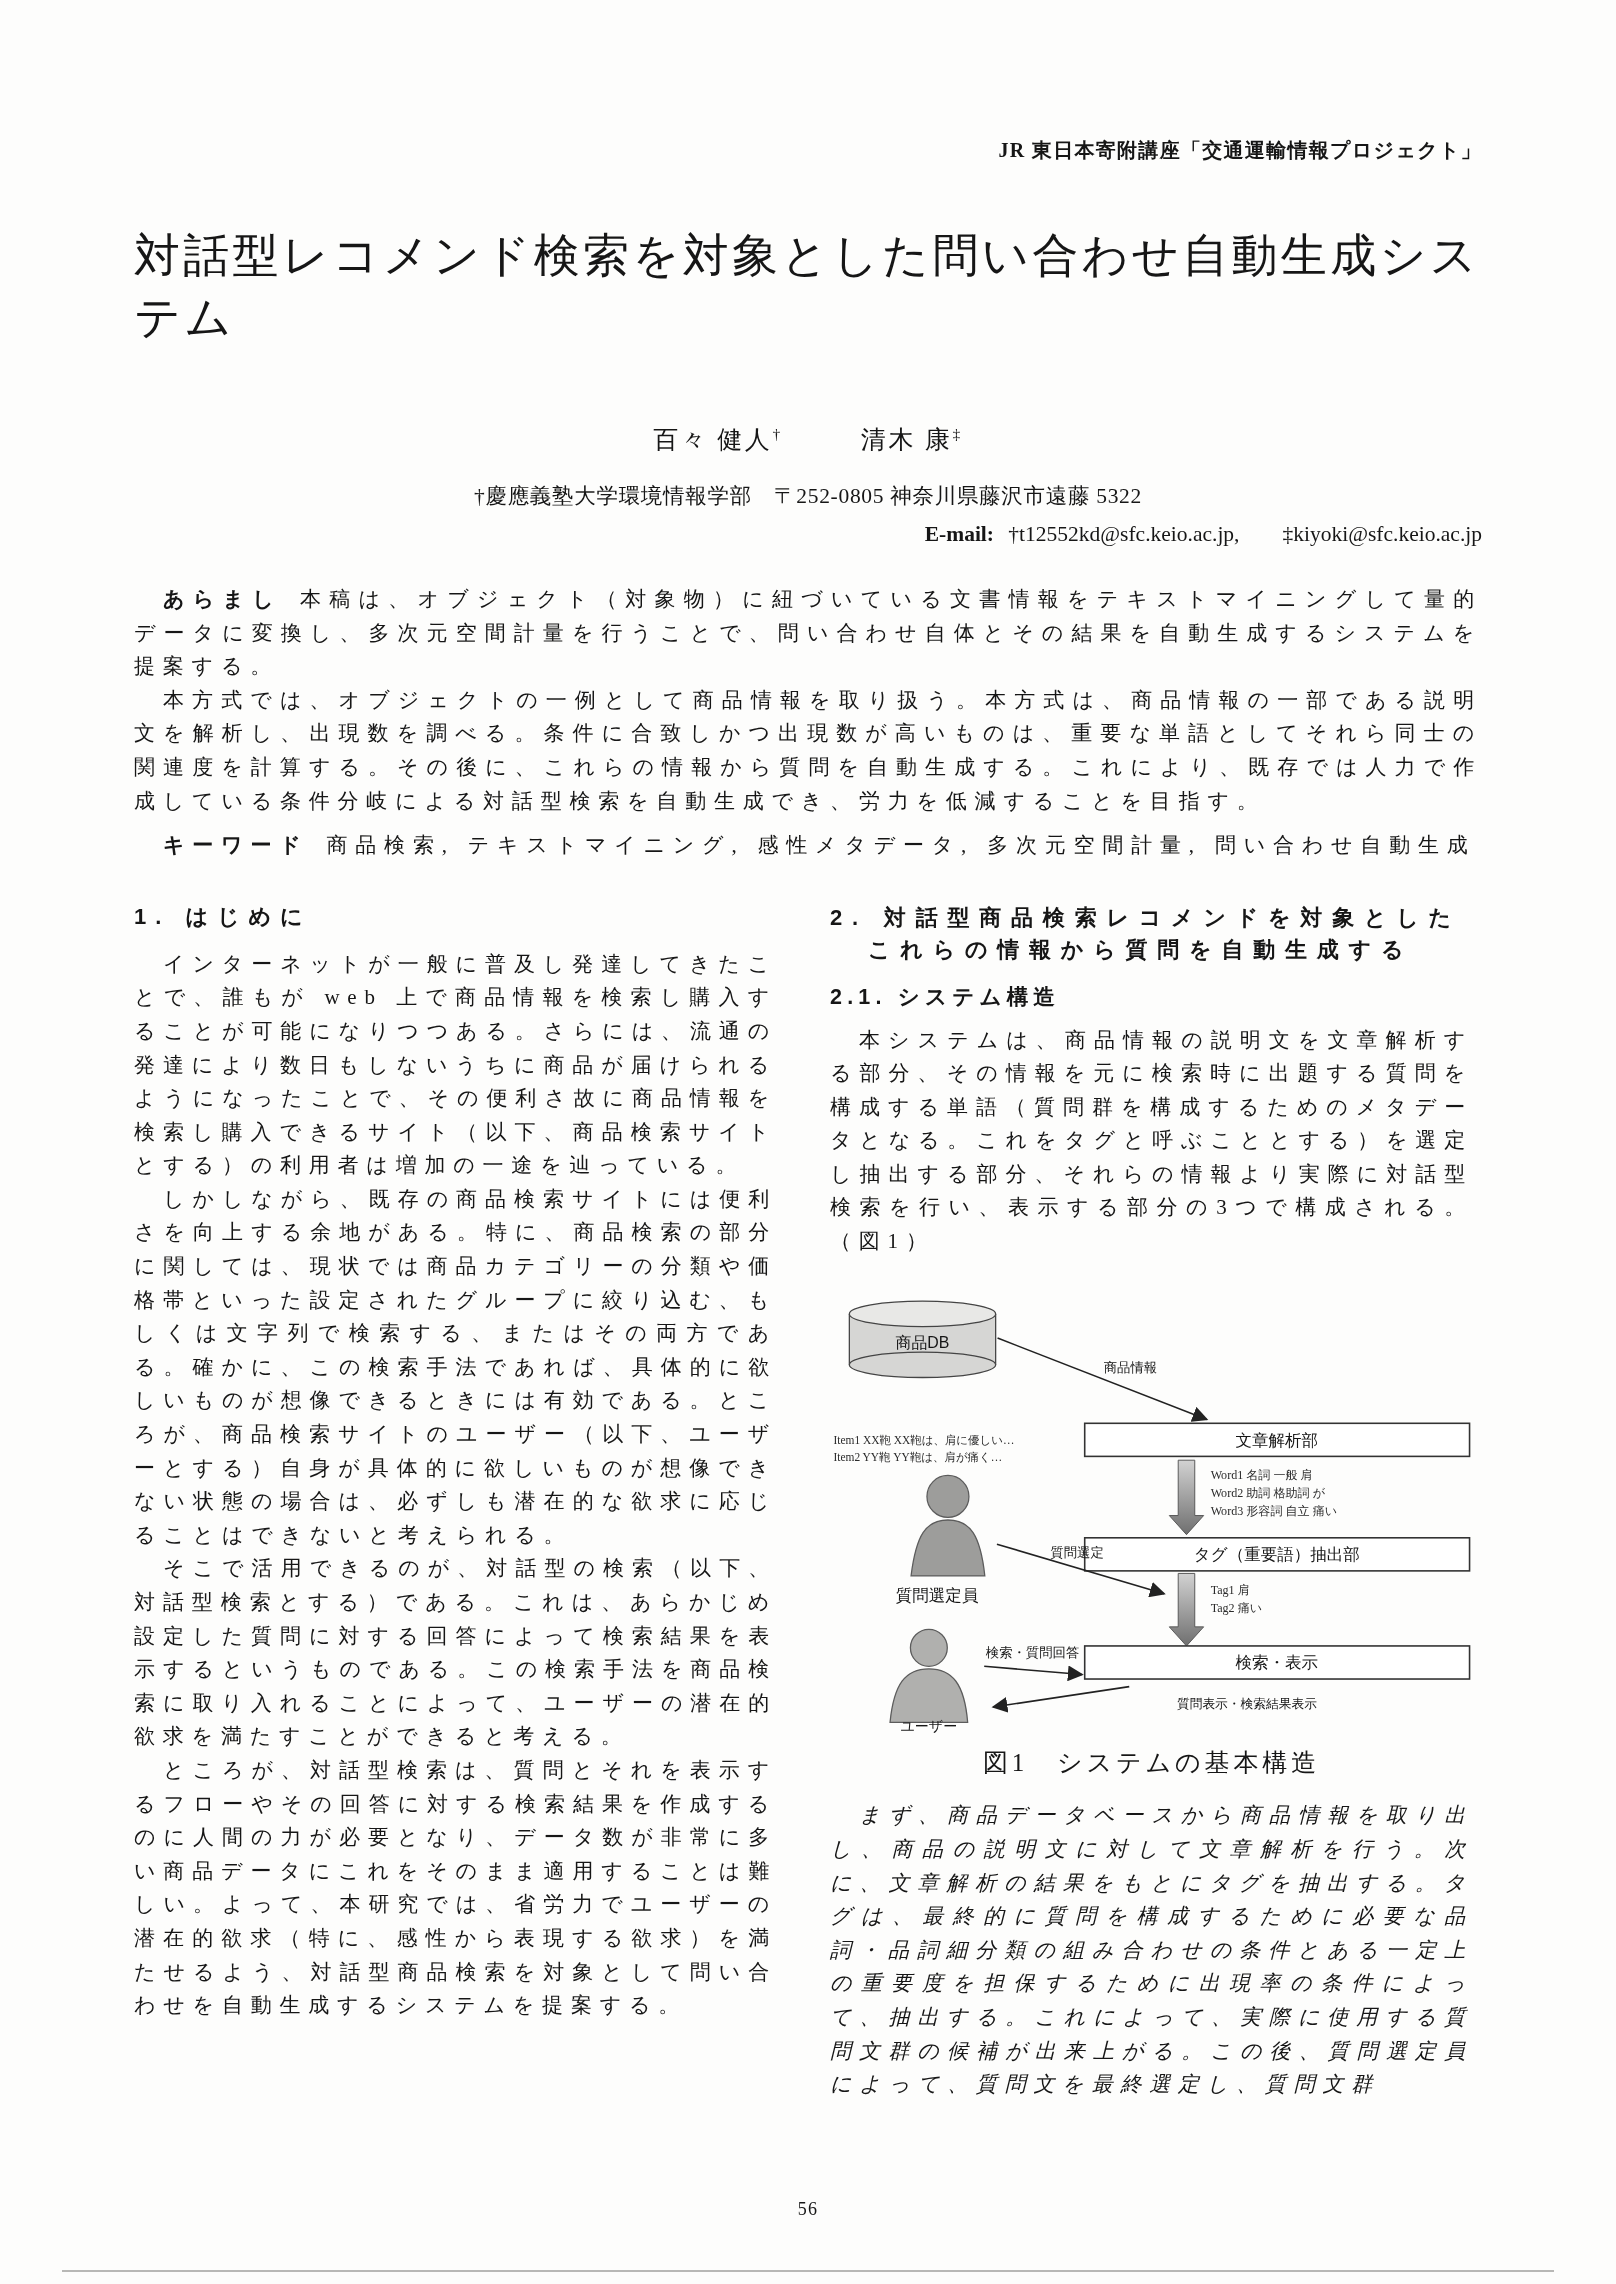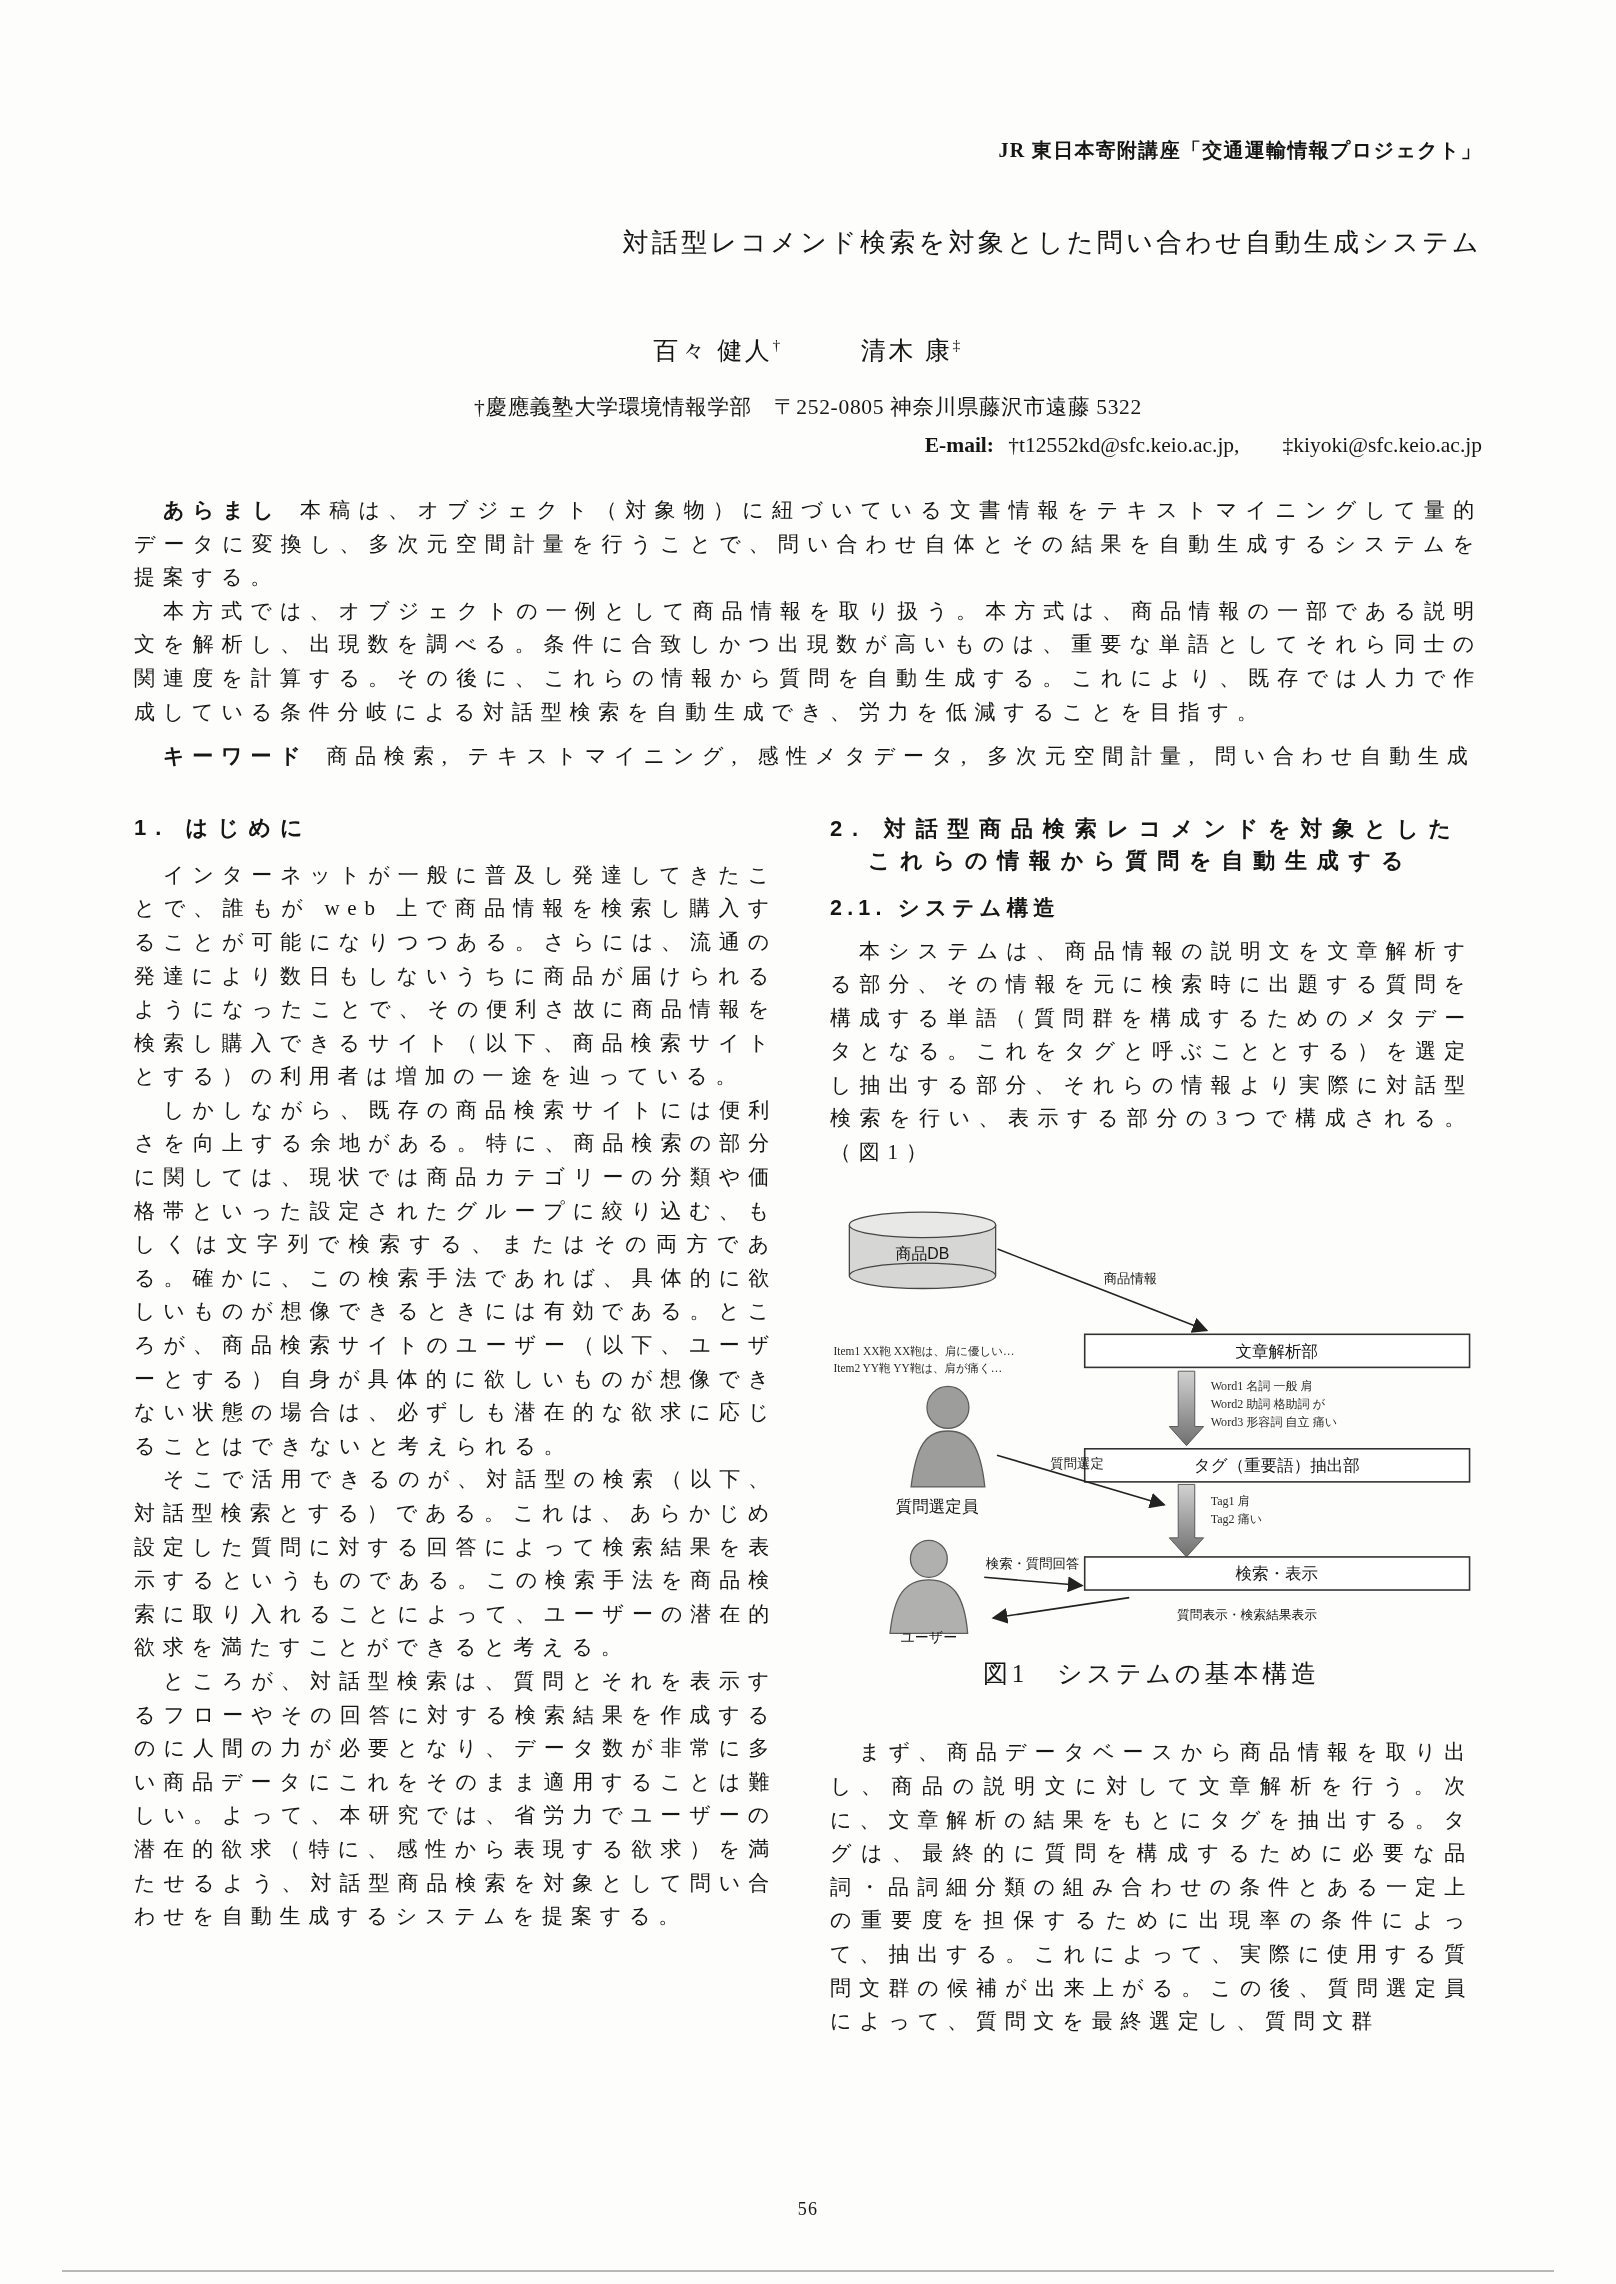--- a/index.html
+++ b/index.html
@@ -10,22 +10,22 @@
     font-family: "Liberation Serif", serif;
     position: relative; overflow: hidden;
   }
   .front { position: absolute; top: 0; left: 134px; width: 1348px; }
 
   .header-note {
     margin-top: 137px; text-align: right;
     font-size: 20px; font-weight: 700; letter-spacing: 1.3px;
   }
   .title {
-    margin-top: 61px; text-align: right;
-    font-size: 26px; font-weight: 400; letter-spacing: 3.3px;
+    margin-top: 61px; text-align: left;
+    font-size: 46px; font-weight: 400; letter-spacing: 3.3px;
   }
   .authors {
     margin-top: 74px; text-align: center;
     font-size: 25px; letter-spacing: 2.6px;
   }
   .authors sup { font-size: 15.6px; }
   .author-gap { display: inline-block; width: 78px; }
   .affiliation { margin-top: 25px; text-align: center; font-size: 21.5px; letter-spacing: 0.7px; }
   .email { margin-top: 9px; text-align: right; font-size: 21.5px; }
   .email b { font-weight: 700; margin-right: 14.3px; }
@@ -51,21 +51,21 @@
     font-family: "Liberation Sans", sans-serif;
     font-size: 22px; font-weight: 700; letter-spacing: 9.8px;
     line-height: 1.45; margin: 0;
   }
   .h-sec2-l2 { padding-left: 38px; }
   .h-sub {
     font-family: "Liberation Sans", sans-serif;
     font-size: 21.5px; font-weight: 700; letter-spacing: 5.2px;
     margin: 15.6px 0 13px 0;
   }
-  .para2 { margin-top: 46px; }
+  .para2 { margin-top: 20px; font-style: italic; }
 
   figure { margin: 18px 0 0 0; }
   figure svg { display: block; margin: 0 auto; }
   .fig-caption {
     text-align: center; font-size: 25px; letter-spacing: 3.9px;
     margin-top: 11.7px;
   }
   svg text { fill: #161616; font-family: "Liberation Serif", serif; }
   svg text.gothic { font-family: "Liberation Sans", sans-serif; }
   svg text.tiny { fill: #2a2a2a; }

